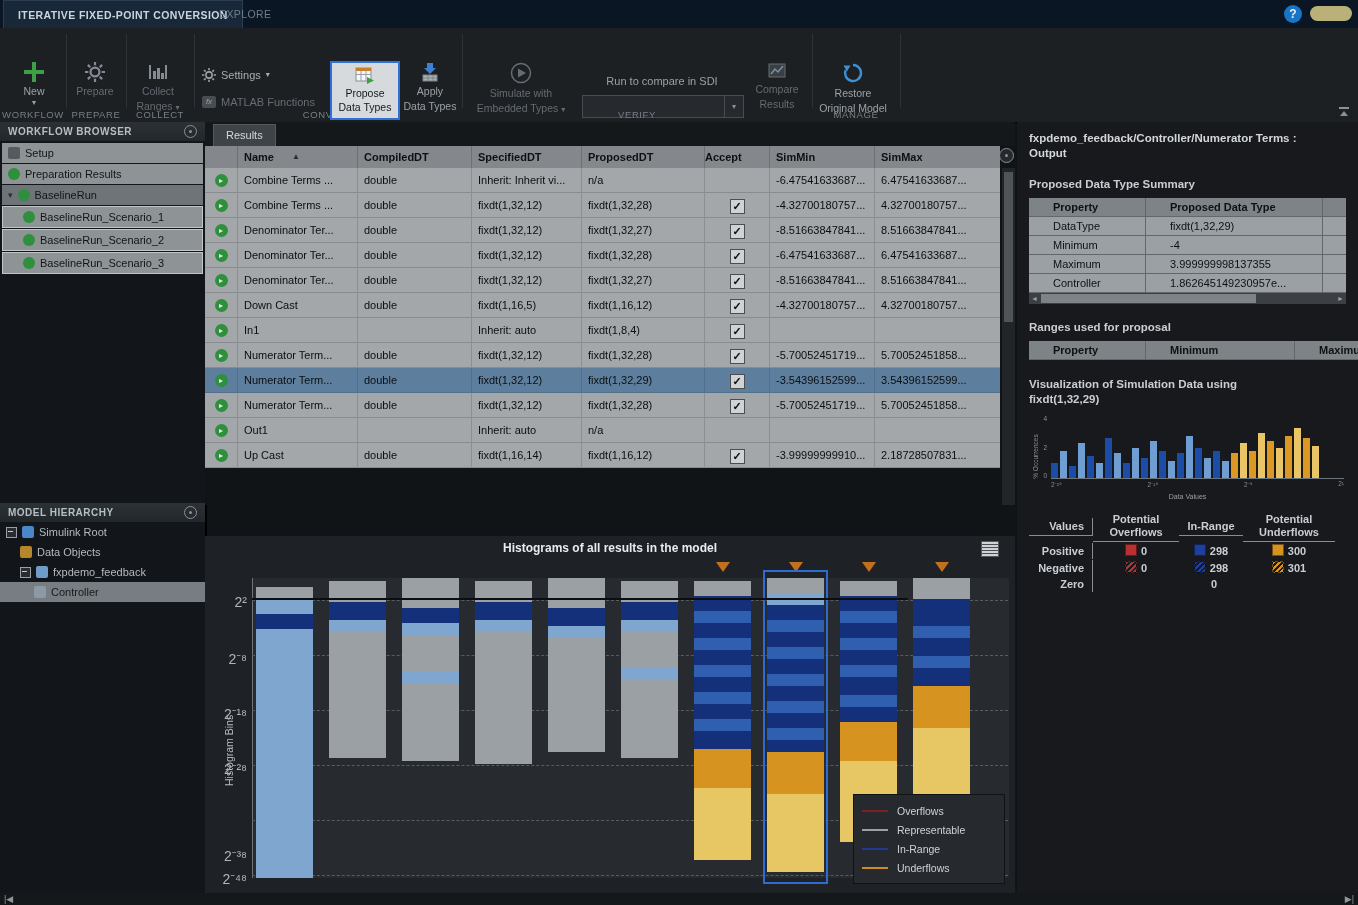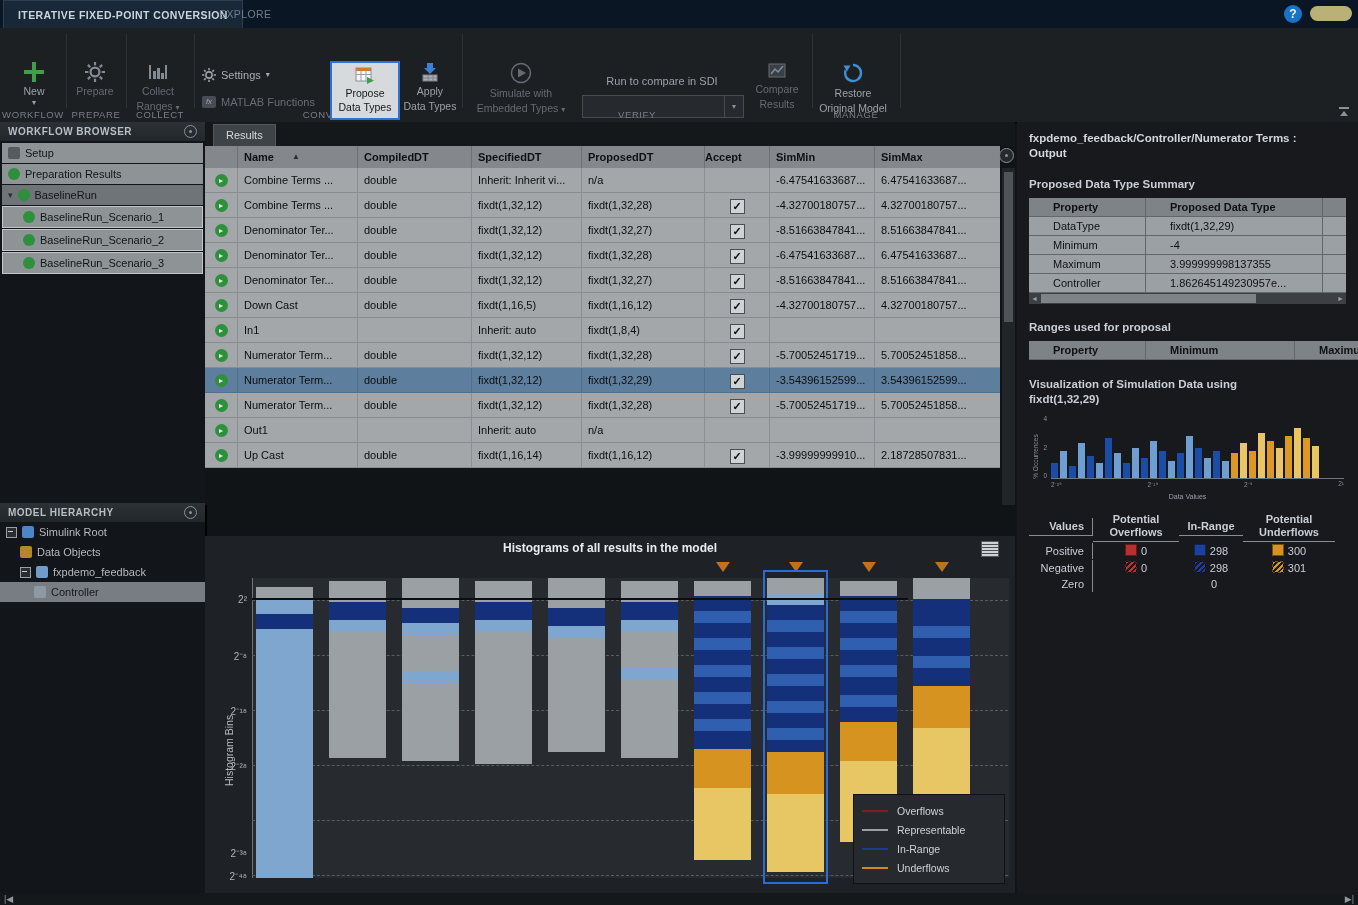--- a/index.html
+++ b/index.html
@@ -102,21 +102,21 @@
   
   #viz-tabstrip{position:absolute;left:205px;top:512px;width:810px;height:24px;background:#121519;}
   #viz{position:absolute;left:205px;top:536px;width:810px;height:357px;background:#1e2226;overflow:hidden;}
   .viz-title{position:absolute;left:0;right:0;top:5px;text-align:center;font-weight:bold;font-size:12px;color:#e8ecef;}
   .viz-corner{position:absolute;right:16px;top:5px;width:16px;height:14px;border:1px solid #55595d;
               background:repeating-linear-gradient(#cfd3d6 0 2px,#4a4e52 2px 3px);}
   .viz-ylab{position:absolute;left:18px;top:250px;transform:rotate(-90deg);transform-origin:left top;
             font-size:10.5px;color:#b5bbc1;white-space:nowrap;}
   .plotbg{position:absolute;left:47px;top:42px;width:756px;height:300px;background:#272b2f;border-left:1px solid #6d747b;}
   .gridline{position:absolute;left:47px;width:756px;height:0;border-top:1px dashed #565d64;}
-  .ytick{position:absolute;left:0;width:42px;text-align:right;color:#aeb5bb;font-size:10px;}
+  .ytick{position:absolute;left:0;width:42px;text-align:right;color:#aeb5bb;font-size:14px;}
   .zline{position:absolute;left:47px;top:62px;width:656px;height:2px;background:#0b0d0f;}
   .hcol{position:absolute;width:57px;display:flex;flex-direction:column;}
   .hcol div{width:100%;}
   .marker{position:absolute;top:26px;width:0;height:0;border-left:7px solid transparent;
           border-right:7px solid transparent;border-top:10px solid #c2701e;}
   .selbox{position:absolute;top:34px;height:314px;width:65px;border:2px solid #2d6bd0;box-sizing:border-box;}
   #legend{position:absolute;left:648px;top:258px;width:152px;background:#26292d;border:1px solid #101214;
           padding:6px 8px;box-sizing:border-box;}
   .leg-item{display:flex;align-items:center;gap:9px;height:19px;}
   .leg-line{width:26px;height:2px;flex:none;}
@@ -149,21 +149,21 @@
            border-bottom:1px solid #6d747b;}
   .mc-bar{width:7px;flex:none;}
   .mc-ylab{position:absolute;left:-16px;top:38px;transform:rotate(-90deg);font-size:6.5px;color:#8a9298;white-space:nowrap;}
   .mc-yticks{position:absolute;left:8px;top:0;bottom:20px;width:10px;display:flex;flex-direction:column;
              justify-content:space-between;align-items:flex-end;font-size:6.5px;color:#8a9298;}
   .mc-xticks{position:absolute;left:22px;right:2px;bottom:10px;display:flex;justify-content:space-between;
              font-size:6.5px;color:#868d94;}
   .mc-xlab{position:absolute;left:0;right:0;bottom:-1px;text-align:center;font-size:7px;color:#9aa1a8;}
   #values-table{margin-top:12px;font-size:11px;color:#c9ced4;}
   .vt-row{display:flex;align-items:center;}
-  .vt-cell{padding:2px 2px;box-sizing:border-box;text-align:center;}
+  .vt-cell{padding:2px 2px;box-sizing:border-box;text-align:center;font-weight:bold;}
   .vt-cell.c0{width:64px;text-align:right;border-right:1px solid #878d93;padding-right:8px;}
   .vt-cell.c1{width:86px;} .vt-cell.c2{width:64px;} .vt-cell.c3{width:92px;}
   .vt-head .vt-cell{font-weight:bold;border-bottom:1px solid #878d93;line-height:13px;}
   .vt-cell.zspan{width:242px;}
   .sw{display:inline-block;width:10px;height:10px;margin-right:4px;vertical-align:-1px;border:1px solid rgba(0,0,0,.45);}
   .red-solid{background:#b93030;} .blue-solid{background:#1f3f9f;} .orange-solid{background:#d6931f;}
   .red-hatch{background:repeating-linear-gradient(135deg,#b93030 0 2px,rgba(0,0,0,0) 2px 4px);}
   .blue-hatch{background:repeating-linear-gradient(135deg,#1f3f9f 0 2px,rgba(0,0,0,0) 2px 4px);}
   .orange-hatch{background:repeating-linear-gradient(135deg,#d6931f 0 2px,rgba(0,0,0,0) 2px 4px);}
 

